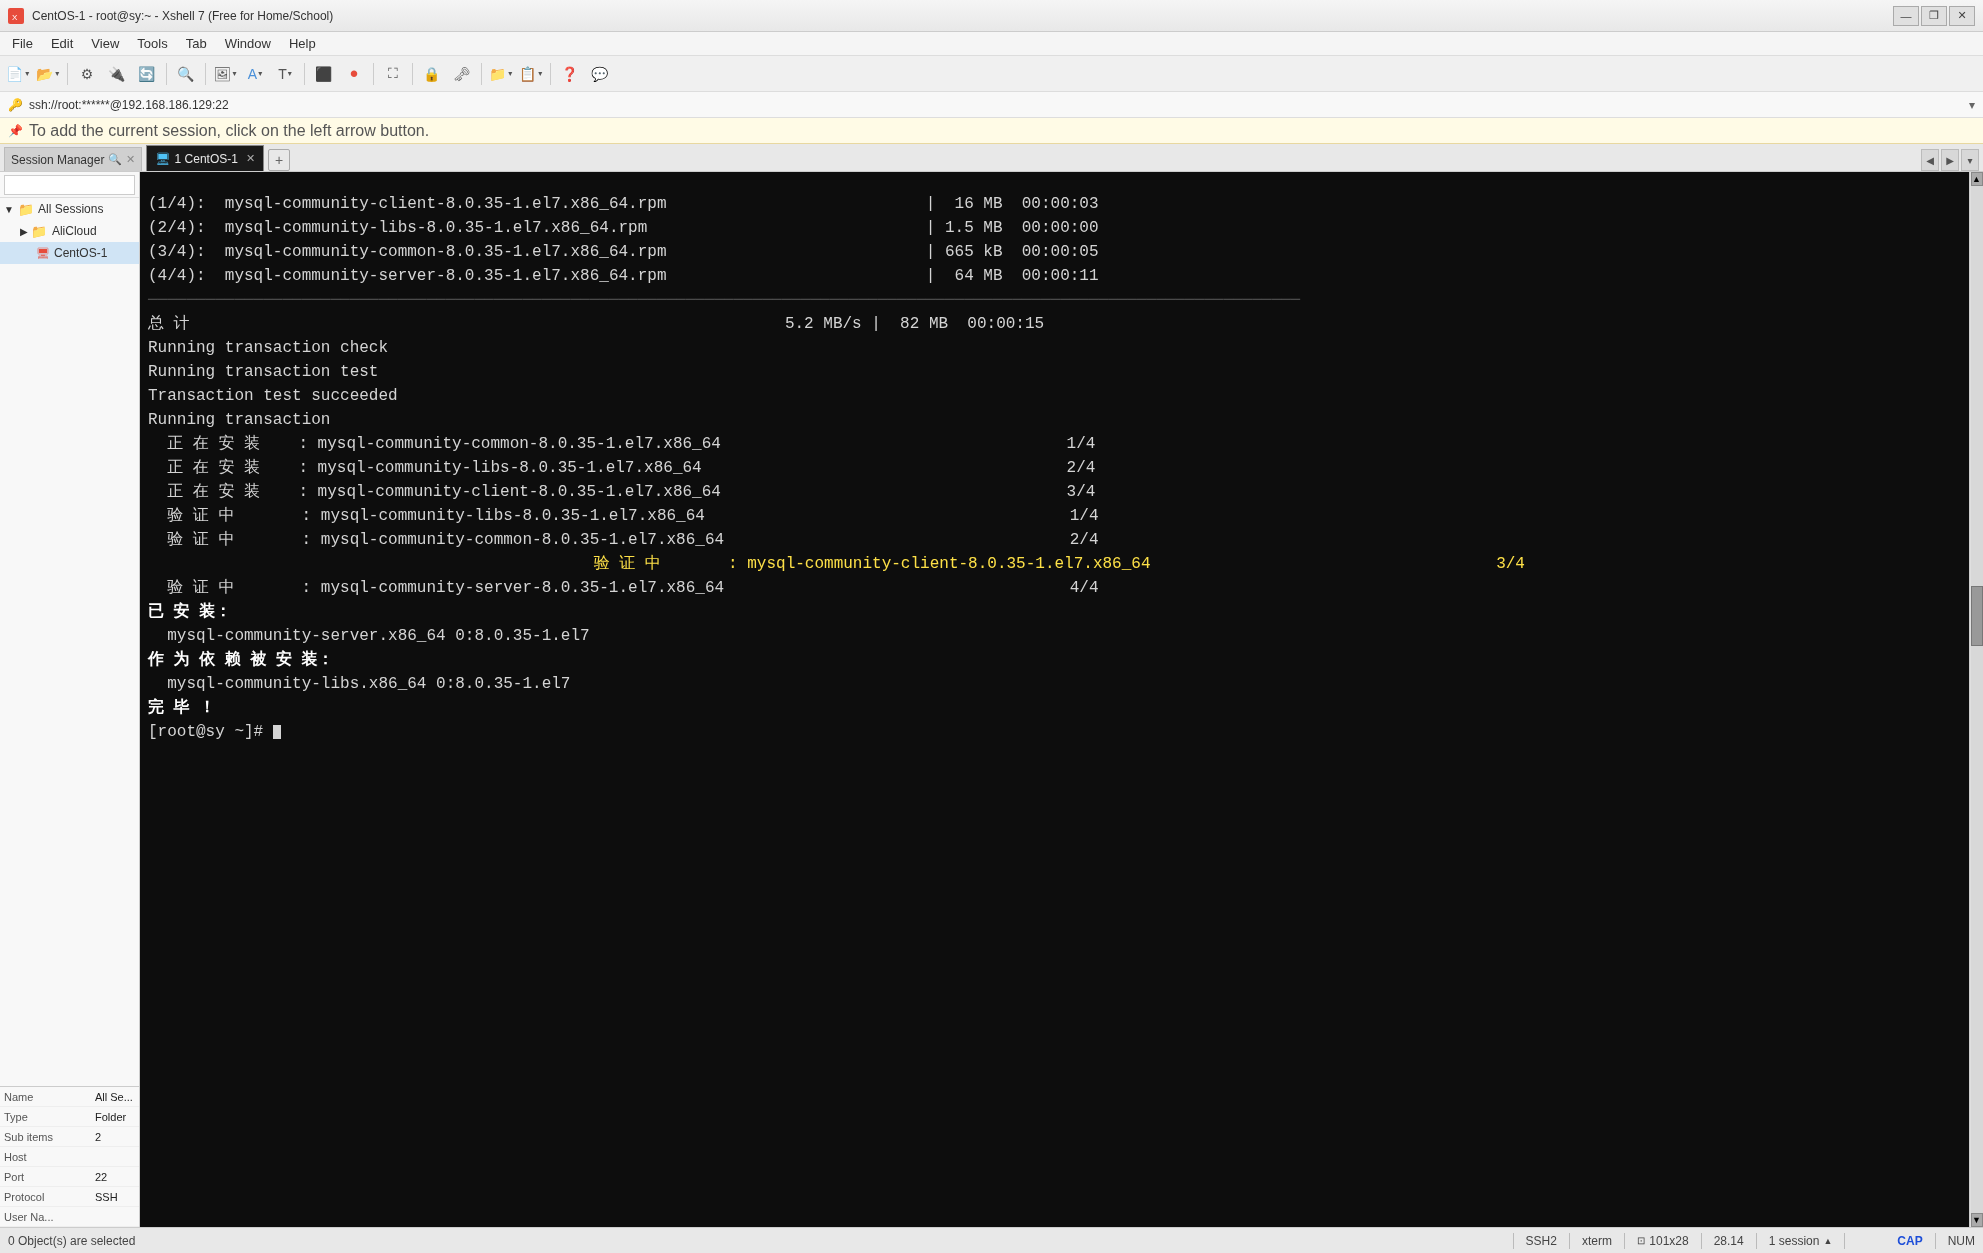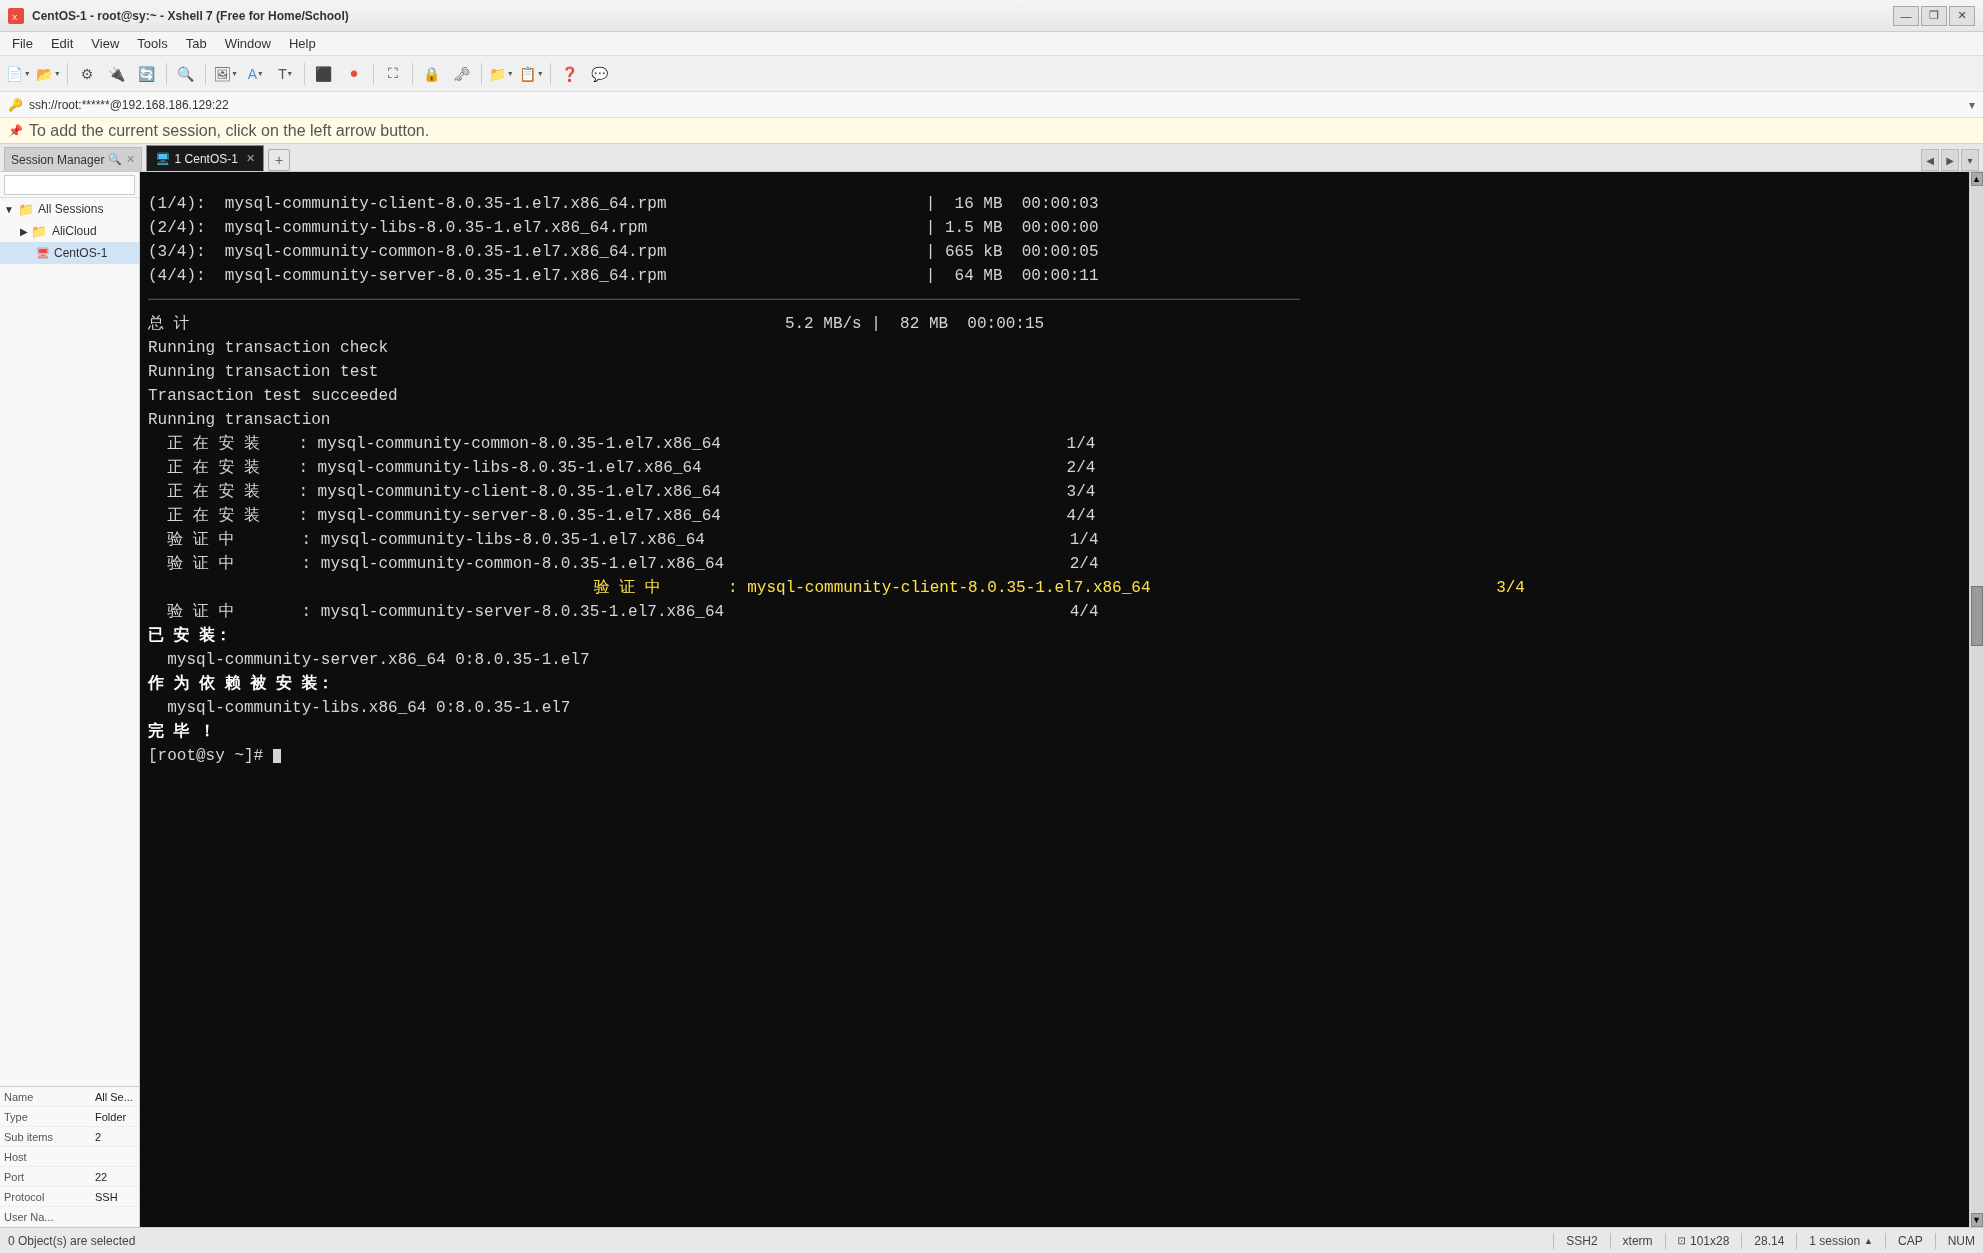--- a/index.html
+++ b/index.html
@@ -9,21 +9,21 @@
     .title-bar {
       height: 32px;
       background: linear-gradient(to bottom, #f5f5f5, #e8e8e8);
       border-bottom: 1px solid #ccc;
       display: flex;
       align-items: center;
       padding: 0 8px;
       gap: 8px;
     }
     .title-bar-icon { width: 16px; height: 16px; background: #e74c3c; border-radius: 2px; display: flex; align-items: center; justify-content: center; }
-    .title-bar-text { flex: 1; font-size: 12px; color: #333; font-weight: bold; }
+    .title-bar-text { flex: 1; font-size: 12px; color: #333; }
     .title-bar-controls { display: flex; gap: 2px; }
     .title-btn { width: 26px; height: 20px; background: #e0e0e0; border: 1px solid #aaa; cursor: pointer; display: flex; align-items: center; justify-content: center; font-size: 11px; color: #444; }
 
     
     .menu-bar {
       height: 24px;
       background: #f5f5f5;
       border-bottom: 1px solid #ddd;
       display: flex;
       align-items: center;
@@ -196,21 +196,21 @@
       gap: 8px;
       position: fixed;
       bottom: 0;
       left: 0;
       width: 1983px;
     }
     .status-left { flex: 1; }
     .status-right { display: flex; align-items: center; gap: 12px; }
     .status-item { display: flex; align-items: center; gap: 4px; }
     .status-sep { width: 1px; height: 16px; background: #bbb; }
-    .status-cap { font-weight: normal; color: #404040; }
+    .status-cap { font-weight: bold; color: #1d4ed8; margin-left: 40px; }
 
     
     .left-panel {
       width: 140px;
       background: #f8f8f8;
       border-right: 1px solid #ccc;
       flex-shrink: 0;
       display: flex;
       flex-direction: column;
       position: relative;
@@ -389,21 +389,20 @@
       <div class="terminal-line">(4/4):  mysql-community-server-8.0.35-1.el7.x86_64.rpm                           |  64 MB  00:00:11    </div>
       <div class="terminal-line" style="color: rgb(85, 85, 85);">────────────────────────────────────────────────────────────────────────────────────────────────────────────────────────</div>
       <div class="terminal-line">总 计                                                              5.2 MB/s |  82 MB  00:00:15     </div>
       <div class="terminal-line">Running transaction check</div>
       <div class="terminal-line">Running transaction test</div>
       <div class="terminal-line">Transaction test succeeded</div>
       <div class="terminal-line">Running transaction</div>
       <div class="terminal-line" style="color: rgb(212, 212, 212);">  正 在 安 装    : mysql-community-common-8.0.35-1.el7.x86_64                                    1/4 </div>
       <div class="terminal-line" style="color: rgb(212, 212, 212);">  正 在 安 装    : mysql-community-libs-8.0.35-1.el7.x86_64                                      2/4 </div>
       <div class="terminal-line" style="color: rgb(212, 212, 212);">  正 在 安 装    : mysql-community-client-8.0.35-1.el7.x86_64                                    3/4 </div>
-      <div class="terminal-line" style="color: rgb(212, 212, 212);">  正 在 安 装    : mysql-community-server-8.0.35-1.el7.x86_64                                    4/4 </div>
       <div class="terminal-line" style="color: rgb(212, 212, 212);">  验 证 中       : mysql-community-libs-8.0.35-1.el7.x86_64                                      1/4 </div>
       <div class="terminal-line" style="color: rgb(212, 212, 212);">  验 证 中       : mysql-community-common-8.0.35-1.el7.x86_64                                    2/4 </div>
       <div class="terminal-line" style="color: #fde047; text-align: center;">  验 证 中       : mysql-community-client-8.0.35-1.el7.x86_64                                    3/4 </div>
       <div class="terminal-line" style="color: rgb(212, 212, 212);">  验 证 中       : mysql-community-server-8.0.35-1.el7.x86_64                                    4/4 </div>
       <div class="terminal-line"></div>
       <div class="terminal-line" style="color: rgb(255, 255, 255); font-weight: bold;">已 安 装：</div>
       <div class="terminal-line">  mysql-community-server.x86_64 0:8.0.35-1.el7                                                        </div>
       <div class="terminal-line"></div>
       <div class="terminal-line" style="color: rgb(255, 255, 255); font-weight: bold;">作 为 依 赖 被 安 装：</div>
       <div class="terminal-line">  mysql-community-libs.x86_64 0:8.0.35-1.el7</div>

